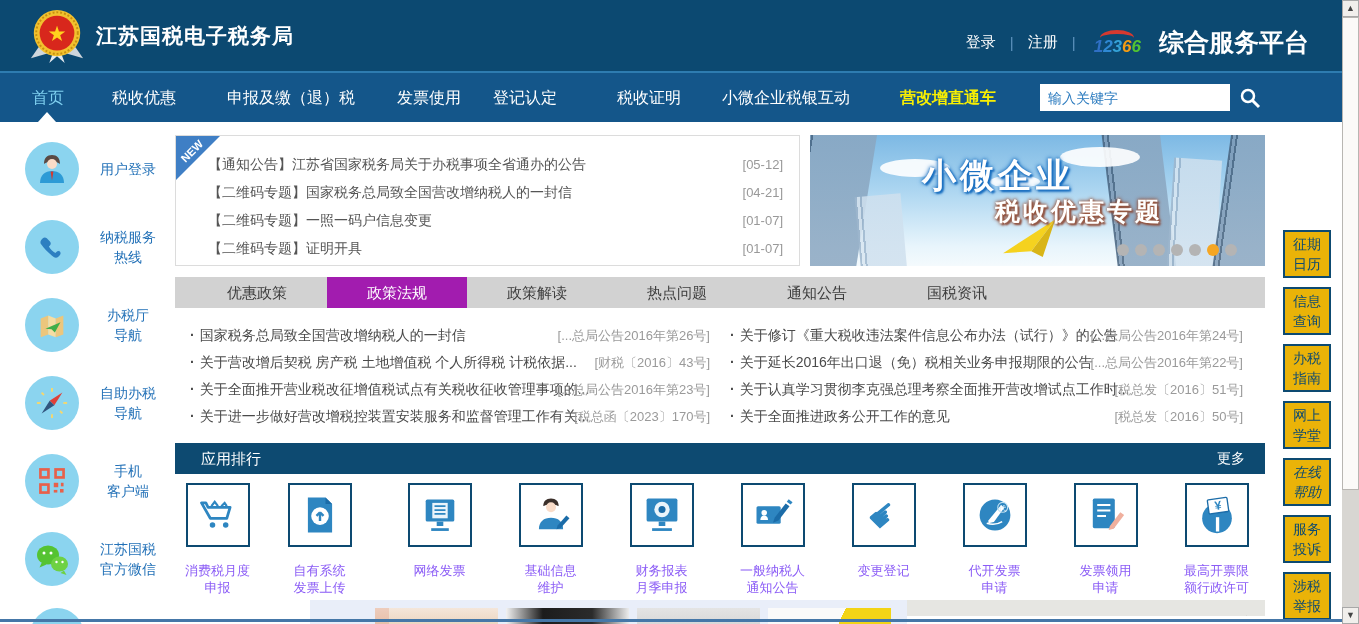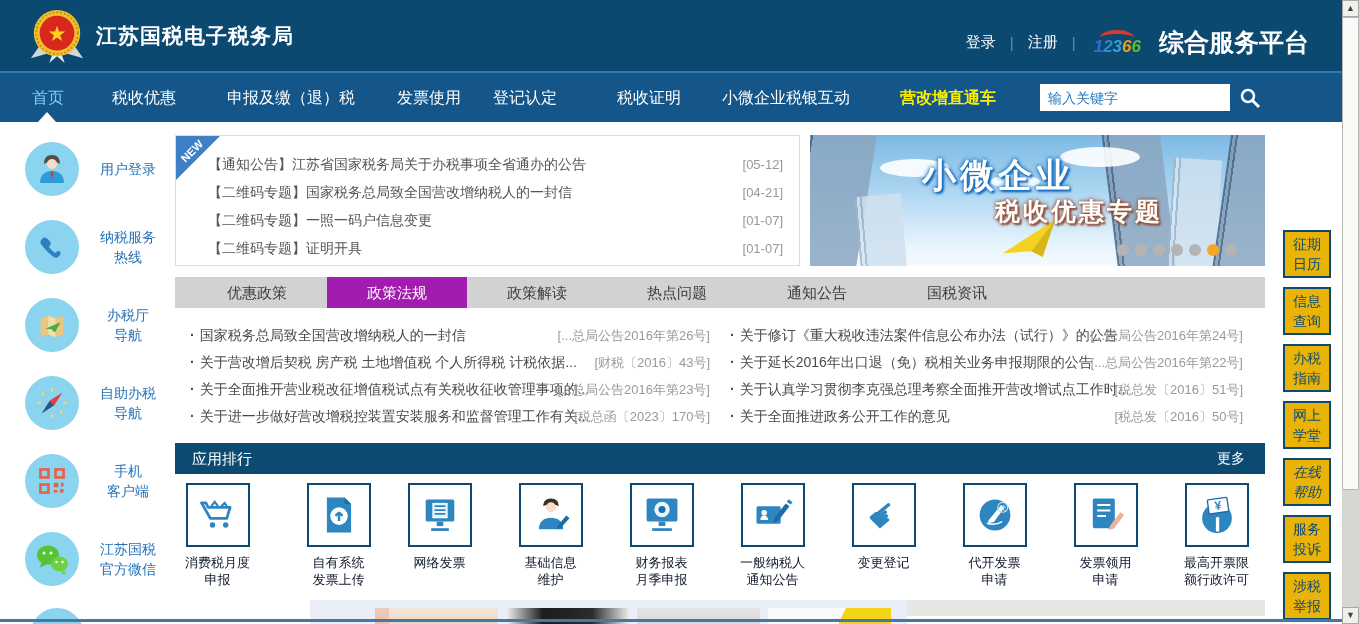--- a/index.html
+++ b/index.html
@@ -66,25 +66,25 @@
   .tab.active { background:#a21caf; color:#fff; }
 
   
   .news-col { top:320px; height:110px; }
   .news-row { position:absolute; height:27px; line-height:27px; font-size:14px; color:#4a4a4a; cursor:pointer; white-space:nowrap; width:100%; }
   .news-row::before { content:"·"; font-weight:bold; margin-right:5px; color:#4a4a4a; }
   .news-ref { position:absolute; right:0; top:0; color:#9a9a9a; font-size:13px; }
 
   
   .apps-bar { left:175px; top:443px; width:1090px; height:31px; background:#0d4a71; color:#fff; }
-  .apps-title { position:absolute; left:17px; top:0; line-height:31px; font-size:15px; }
+  .apps-title { position:absolute; left:26px; top:0; line-height:31px; font-size:15px; }
   .apps-more { position:absolute; right:20px; top:0; line-height:31px; font-size:14px; cursor:pointer; }
   .app-slot { position:absolute; top:483px; width:109px; text-align:center; cursor:pointer; }
   .app-box { margin:0 auto; width:64px; height:64px; border:2px solid #0d4a71; background:#fff; display:flex; align-items:center; justify-content:center; }
-  .app-label { margin-top:7px; font-size:13px; line-height:17px; color:#0f172a; }
+  .app-label { margin-top:15px; font-size:13px; line-height:17px; color:#8b5cf6; }
   .hand-glyph { font-size:34px; color:#2e86c1; transform:rotate(-40deg); display:block; }
 
   
   .rail-btn { position:absolute; left:1283px; width:48px; height:48px; border:2px solid #0d4a71; background:#eab308; color:#0d4a71;
               font-size:14px; line-height:20px; display:flex; align-items:center; justify-content:center; text-align:center; cursor:pointer; }
 
   
   .bottom-strip { left:310px; top:600px; width:597px; height:24px; background:#e9eef9; overflow:hidden; }
   .thumb { position:absolute; top:8px; width:123px; height:40px; }
   .bottom-gray { left:907px; top:600px; width:358px; height:16px; background:#e6e6e2; overflow:hidden; display:flex; gap:45px; padding:15px 0 0 75px; }
@@ -316,21 +316,21 @@
       <svg viewBox="0 0 40 40" width="44" height="44">
           <path d="M5 9h4l2 4h20l-3 10H13z" fill="none" stroke="#2e86c1" stroke-width="2.5" stroke-linejoin="round"></path>
           <circle cx="15" cy="29" r="2.5" fill="#2e86c1"></circle>
           <circle cx="27" cy="29" r="2.5" fill="#2e86c1"></circle>
           <path d="M14 12l3-4 3 4M23 12l3-3 2 3" stroke="#2e86c1" stroke-width="2" fill="none"></path>
         </svg>
     </span>
     <div class="app-label pre">消费税月度
 申报</div>
   </div>
-  <div class="abs app-slot" style="left:284px;">
+  <div class="abs app-slot" style="left:265px;">
     <span class="app-box">
       <svg viewBox="0 0 40 40" width="44" height="44">
           <path d="M9 4h16l6 6v26H9z" fill="#2e86c1"></path>
           <path d="M25 4l6 6h-6z" fill="#1b6ca8"></path>
           <circle cx="20" cy="21" r="8" fill="#fff"></circle>
           <path d="M20 25.5v-8m0 0l-3.2 3.2m3.2-3.2l3.2 3.2" stroke="#2e86c1" stroke-width="2.2" fill="none"></path>
         </svg>
     </span>
     <div class="app-label pre">自有系统
 发票上传</div>

